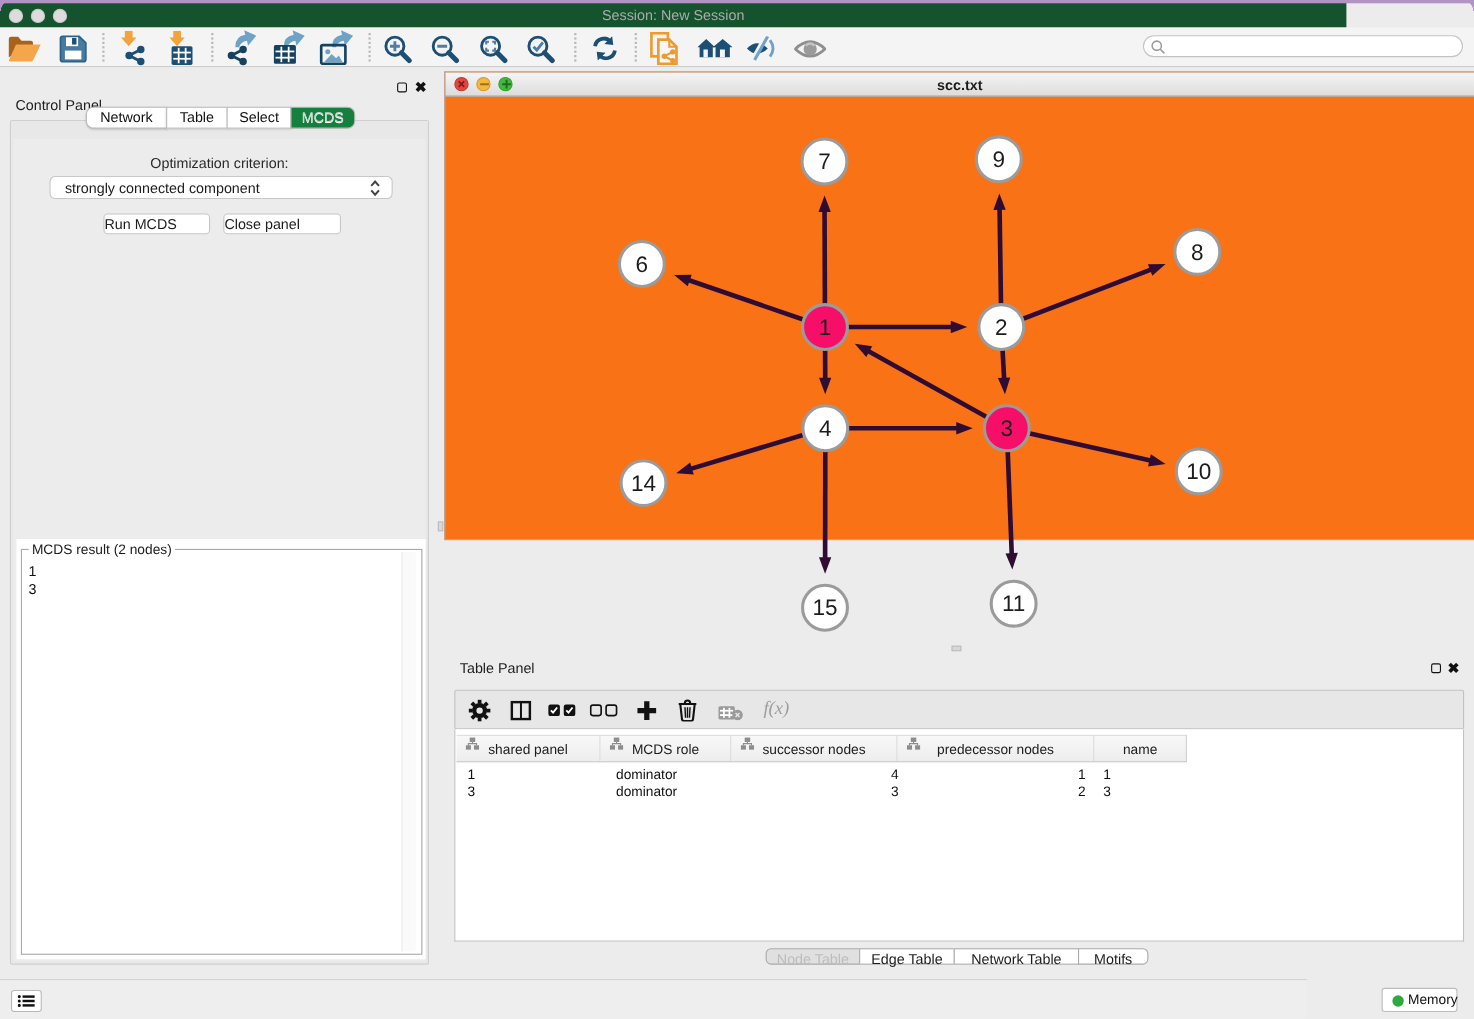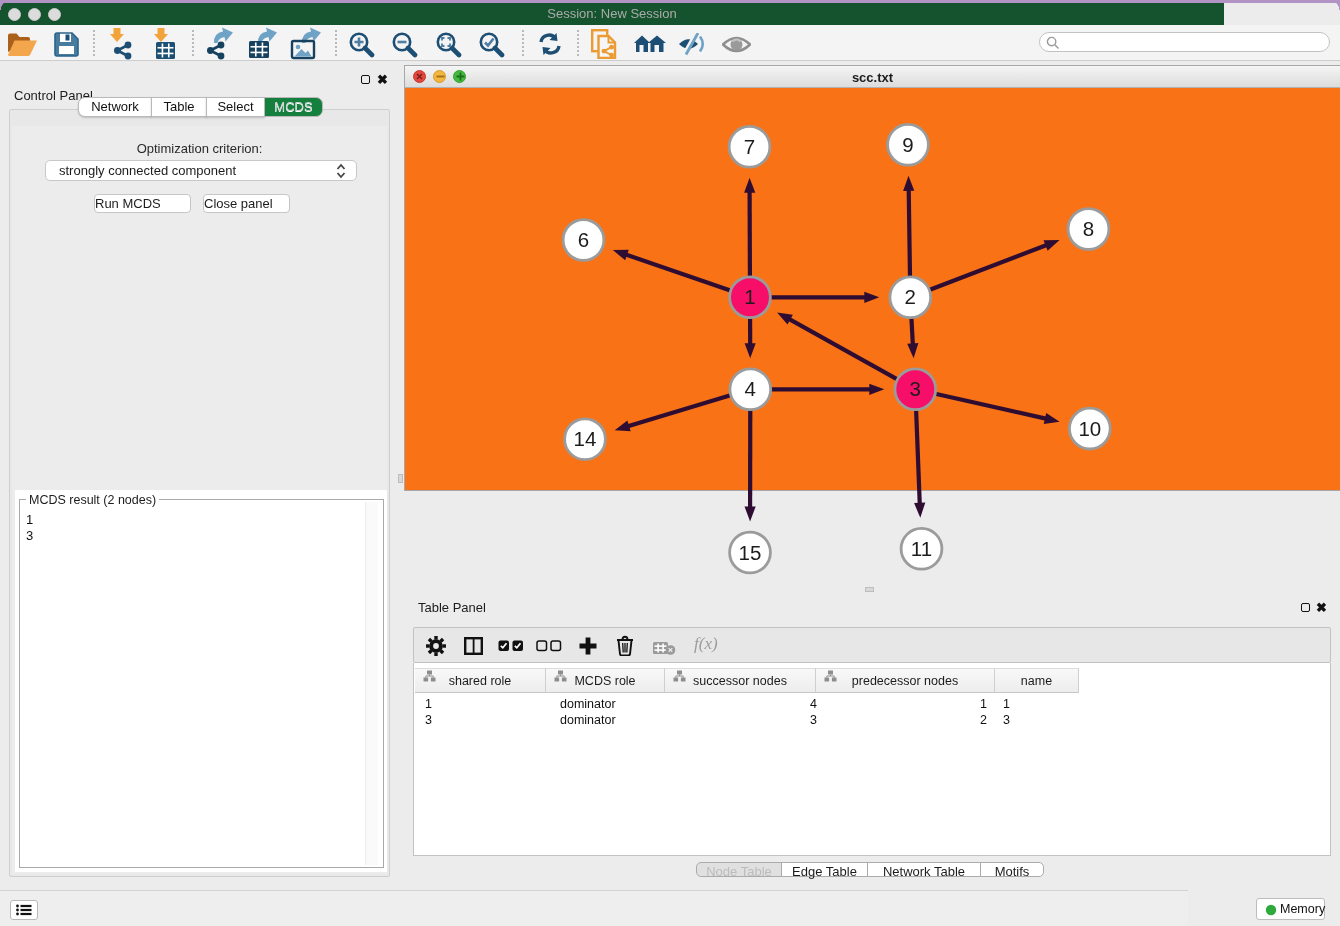--- a/index.html
+++ b/index.html
@@ -187,21 +187,21 @@
   <div class="tab" style="left:264px;width:59px;background:#15803d;color:#ced2d6;text-shadow:0 1px 0 #fff;border-radius:0 7px 7px 0;box-shadow:none">MCDS</div>
   <div id="panelbox">
     <div id="panelinner"></div>
     <div id="combo">strongly connected component
       <svg width="12" height="16" style="position:absolute;right:9px;top:2px" viewBox="0 0 12 16">
         <path d="M2.5 6 L6 2 L9.5 6 M2.5 10 L6 14 L9.5 10" fill="none" stroke="#444" stroke-width="1.8"></path>
       </svg>
     </div>
     <div id="optlabel">Optimization criterion:</div>
     <div class="btn" style="left:84px;width:97px">Run MCDS</div>
-    <div class="btn" style="left:193px;width:87px">Close panel</div>
+    <div class="btn" style="left:193px;width:107px">Close panel</div>
     <div id="resultwrap">
       <div id="groupbox">
         <div id="grouptitle">MCDS result (2 nodes)</div>
         <div class="tcell" style="left:6px;top:12px;font-size:13px">1</div>
         <div class="tcell" style="left:6px;top:28px;font-size:13px">3</div>
         <div id="sbtrack"></div>
       </div>
     </div>
   </div>
 
@@ -328,21 +328,21 @@
       <rect x="1.5" y="4.3" width="12" height="1.6" fill="#fff"></rect>
       <rect x="1.5" y="8.3" width="12" height="1.6" fill="#fff"></rect>
       <rect x="4.3" y="2.5" width="1.6" height="9" fill="#fff"></rect>
       <rect x="9.3" y="2.5" width="1.6" height="9" fill="#fff"></rect>
       <circle cx="17.5" cy="9" r="4.8" fill="#9a9a9a"></circle>
       <path d="M15.7 7.2 L19.3 10.8 M19.3 7.2 L15.7 10.8" stroke="#e7e7e7" stroke-width="1.3"></path>
     </svg>
   </div>
   <div id="fx">f(x)</div>
   <div id="ttable">
-    <div class="hcell" style="left:1px;width:131px">shared role</div>
+    <div class="hcell" style="left:1px;width:131px">shared panel</div>
     <div class="hcell" style="left:132px;width:119px">MCDS role</div>
     <div class="hcell" style="left:251px;width:151px">successor nodes</div>
     <div class="hcell" style="left:402px;width:179px">predecessor nodes</div>
     <div class="hcell" style="left:581px;width:84px">name</div>
     <svg style="position:absolute;left:9px;top:7px" width="13" height="12" viewBox="0 0 13 12">
       <g fill="#8d8d8d">
         <rect x="4" y="0.5" width="5" height="4"></rect>
         <rect x="0.5" y="7.5" width="4.6" height="4"></rect>
         <rect x="7.9" y="7.5" width="4.6" height="4"></rect>
         <path d="M6.5 4.5 L6.5 6 M2.8 7.5 L2.8 6 L10.2 6 L10.2 7.5" stroke="#8d8d8d" fill="none"></path>

